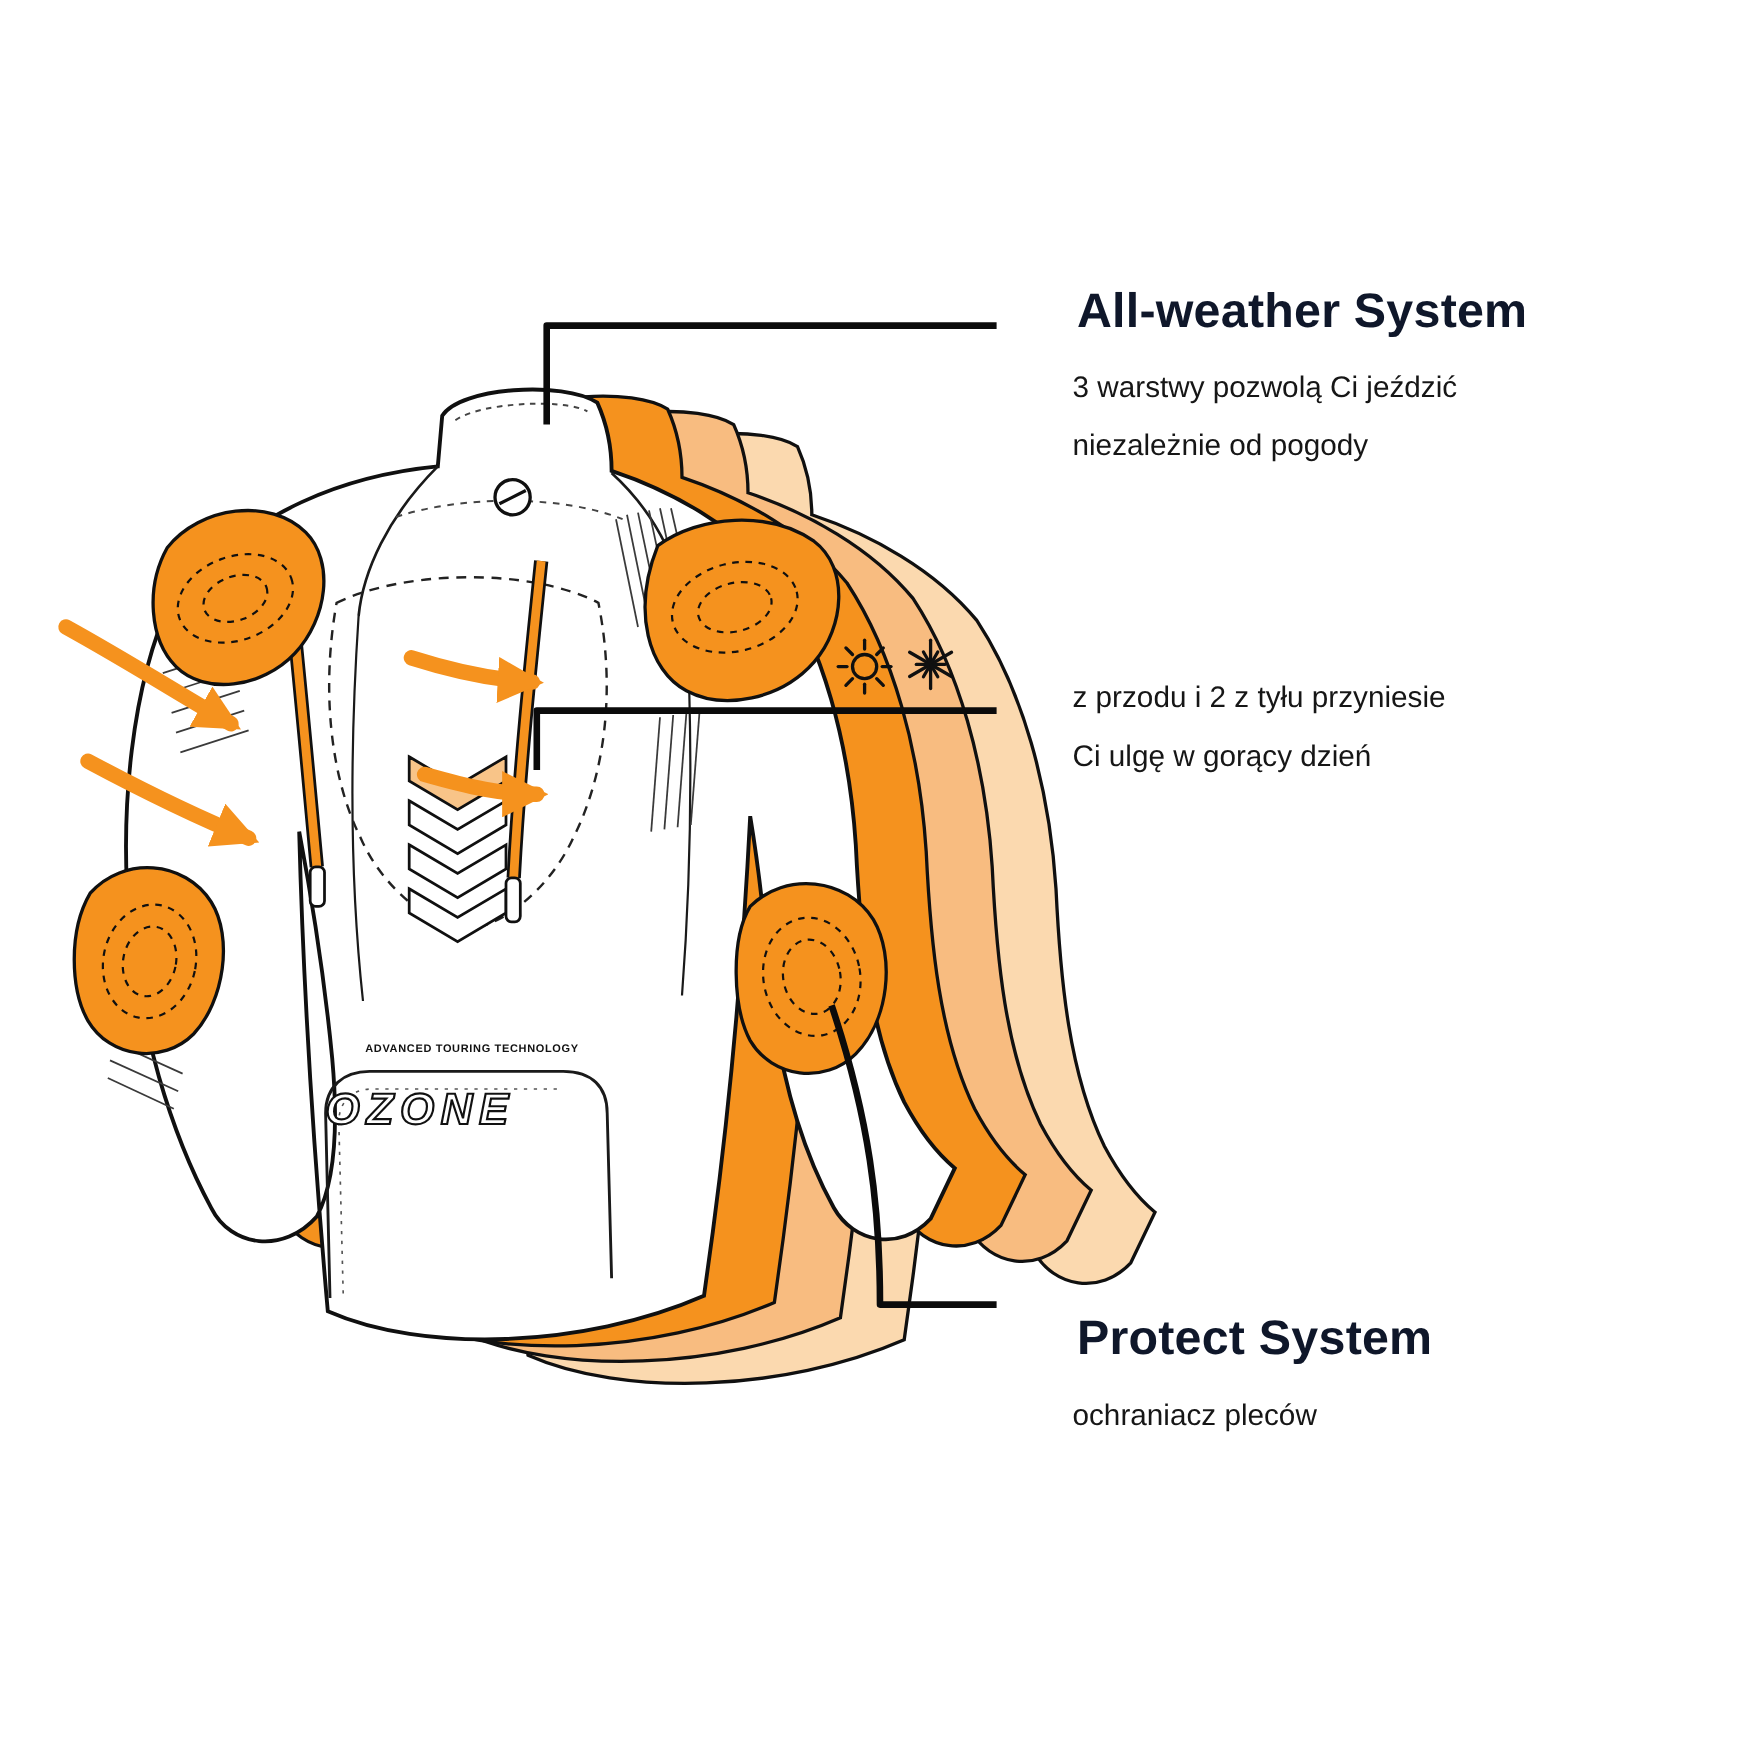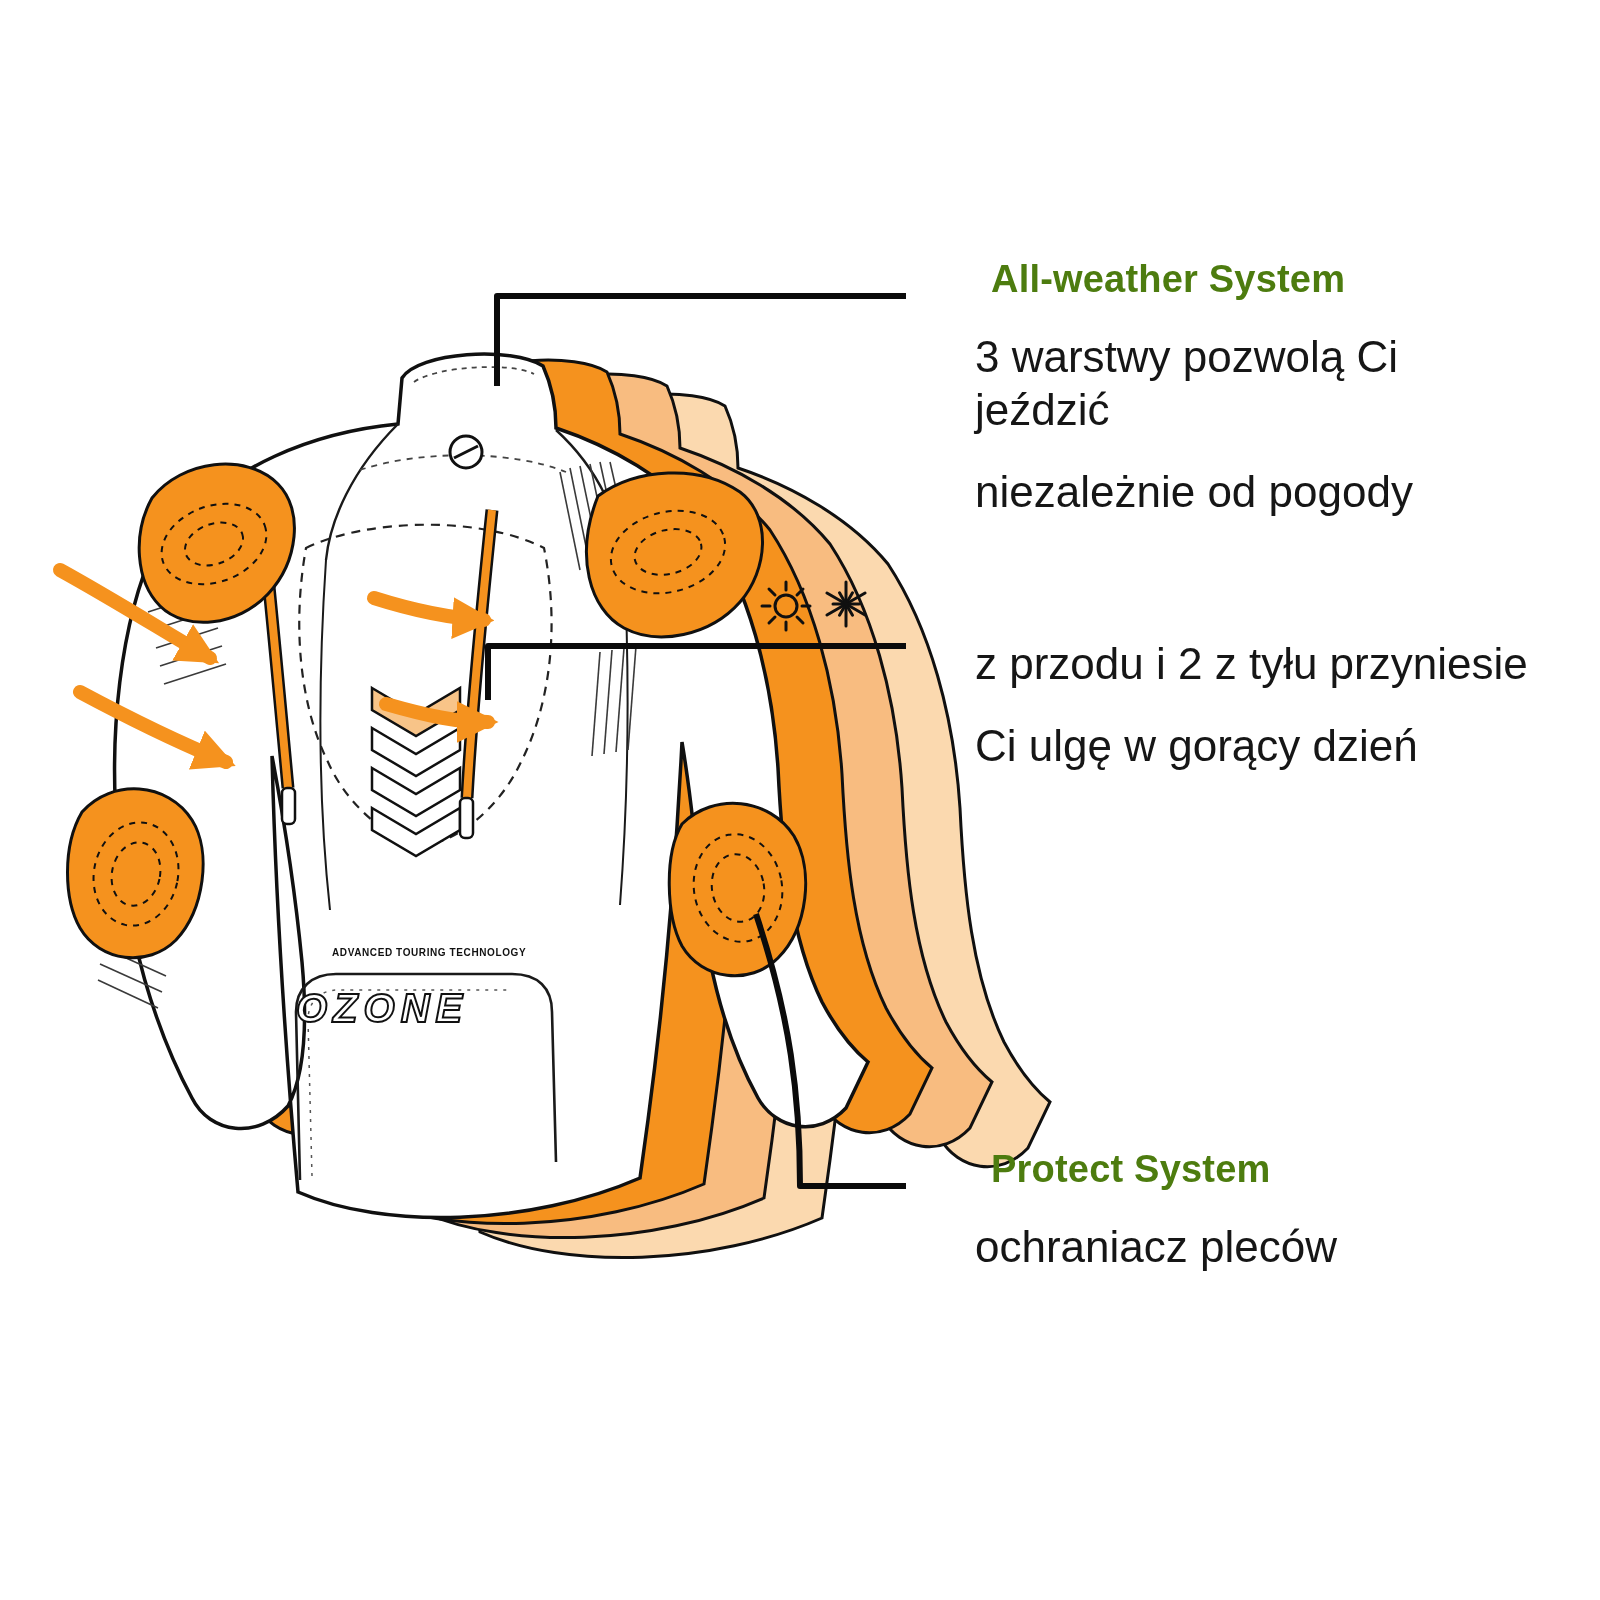--- a/index.html
+++ b/index.html
@@ -3,26 +3,26 @@
 <meta charset="utf-8">
 <style>
   html,body { margin:0; padding:0; background:#ffffff; }
   .canvas {
     position:relative; width:1600px; height:1600px; background:#ffffff;
     font-family:"Liberation Sans", sans-serif; overflow:hidden; color:#111;
   }
   .diagram-svg { position:absolute; left:0; top:0; width:1600px; height:1600px; }
   .callout { position:absolute; left:975px; width:560px; }
   .callout h2 {
-    margin:0 0 18px 16px; font-size:38px; font-weight:700; letter-spacing:0.2px; color:#4d7c0f;
+    margin:0 0 18px 4px; font-size:44px; font-weight:700; letter-spacing:0.2px; color:#0f172a;
   }
-  .callout .line { font-size:44px; line-height:53px; color:#161616;margin-top:29px; }
+  .callout .line { font-size:27px; line-height:53px; color:#161616; }
   #callout-0 { top:258px; }
   #callout-1 { top:608px; }
-  #callout-2 { top:1148px; }
+  #callout-2 { top:1192px; }
 </style>
 </head>
 <body>
 
 <div class="canvas">
 
   <svg class="diagram-svg" viewBox="0 0 1600 1600" aria-hidden="true">
     <defs>
       <path id="jk" d="M 402,378
         C 418,352 512,346 543,366

